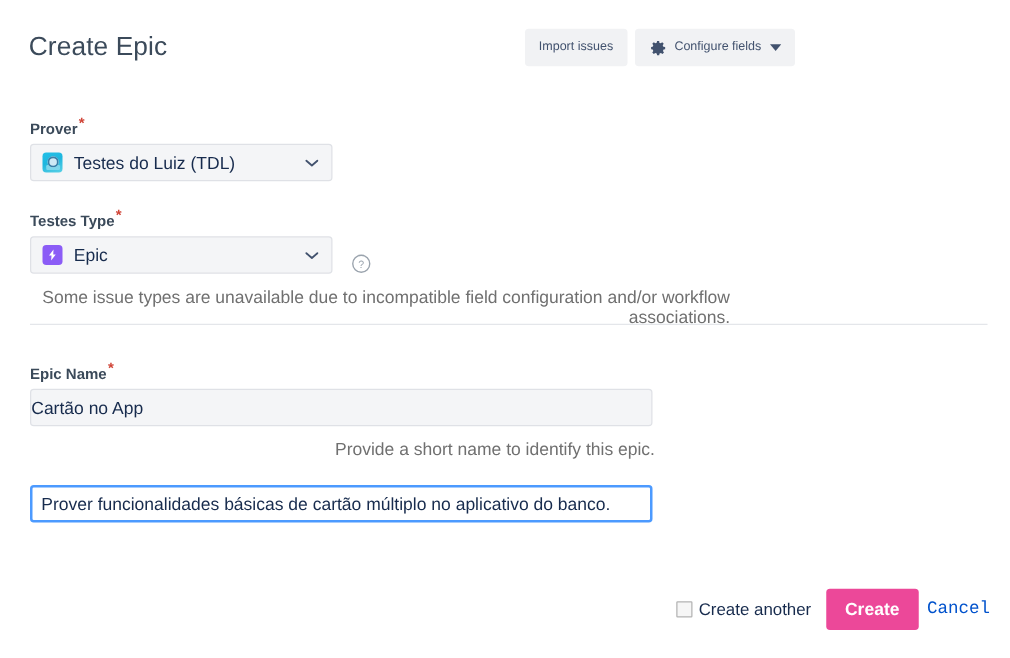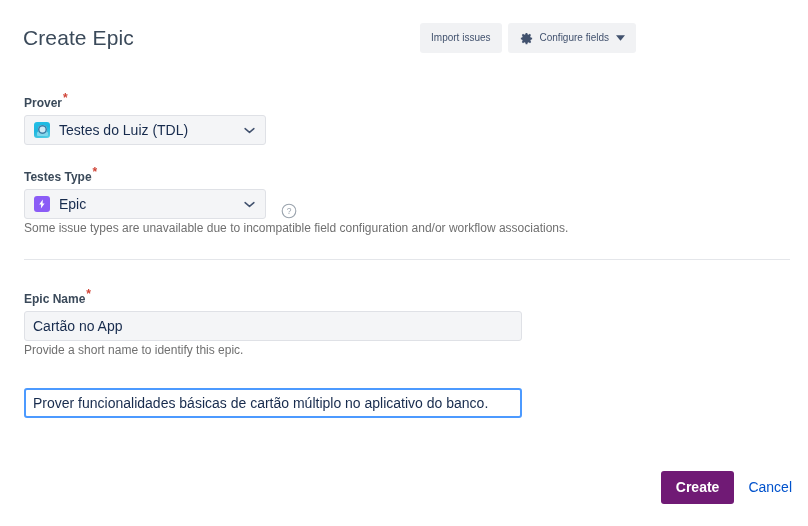--- a/index.html
+++ b/index.html
@@ -162,24 +162,25 @@
 
   .help-icon {
     width: 16px; height: 16px;
     display: inline-flex;
     align-items: center;
     justify-content: center;
     cursor: pointer;
   }
 
   .hint-text {
-    font-size: 12px;
+    font-size: 14px;
     color: #707070;
     line-height: 16px;
-    margin-top: 1px;
+    margin-top: 10px;
+    text-align: right;
   }
 
   .divider {
     position: absolute;
     left: 24px;
     top: 189px;
     width: 766px;
     height: 1px;
     background: #e4e6ea;
   }
@@ -188,21 +189,21 @@
   .text-input {
     box-sizing: border-box;
     width: 498px;
     height: 30px;
     background: #f4f5f7;
     border: 1px solid #dfe1e6;
     border-radius: 3px;
     font-family: "Liberation Sans", sans-serif;
     font-size: 14px;
     color: #172B4D;
-    padding: 0 8px;
+    padding: 0 0;
     outline: none;
   }
   .text-input.focused {
     background: #ffffff;
     border: 2px solid #4c9aff;
     padding: 4px 7px;
   }
 
   
   .footer {
@@ -226,38 +227,39 @@
     border-radius: 1px;
     margin-right: 5px;
     cursor: pointer;
   }
   .cb-label {
     font-size: 13.5px;
     color: #172B4D;
     line-height: 16px;
   }
   .btn-primary {
-    background: #701a75;
+    background: #ec4899;
     color: #ffffff;
     border: none;
     border-radius: 3px;
     font-family: "Liberation Sans", sans-serif;
     font-size: 14px;
     font-weight: bold;
     padding: 8px 15px;
     cursor: pointer;
     line-height: 17px;
   }
   .btn-link {
     color: #0052CC;
     font-size: 14px;
-    margin-left: 14px;
+    margin-left: 7px;
     cursor: pointer;
     line-height: 17px;
     text-decoration: none;
+    font-family: Liberation Mono, monospace;
   }
 </style>
 </head>
 <body>
 
 <div class="header">
   <div class="page-title">Create Epic</div>
 
   <div class="header-actions">
     <button class="hdr-btn">
@@ -340,15 +342,19 @@
     <div class="hint-text">Provide a short name to identify this epic.</div>
   </div>
 
   <div class="field-group" style="left:24px; top:318px; width:500px;">
     <input class="text-input focused" type="text" autofocus="" value="Prover funcionalidades básicas de cartão múltiplo no aplicativo do banco." style="">
   </div>
 
 </div>
 
 <div class="footer">
+  <label class="create-another">
+    <span class="cb"></span>
+    <span class="cb-label">Create another</span>
+  </label>
   <button class="btn-primary">Create</button>
   <a class="btn-link" href="#">Cancel</a>
 </div>
 
 </body></html>

